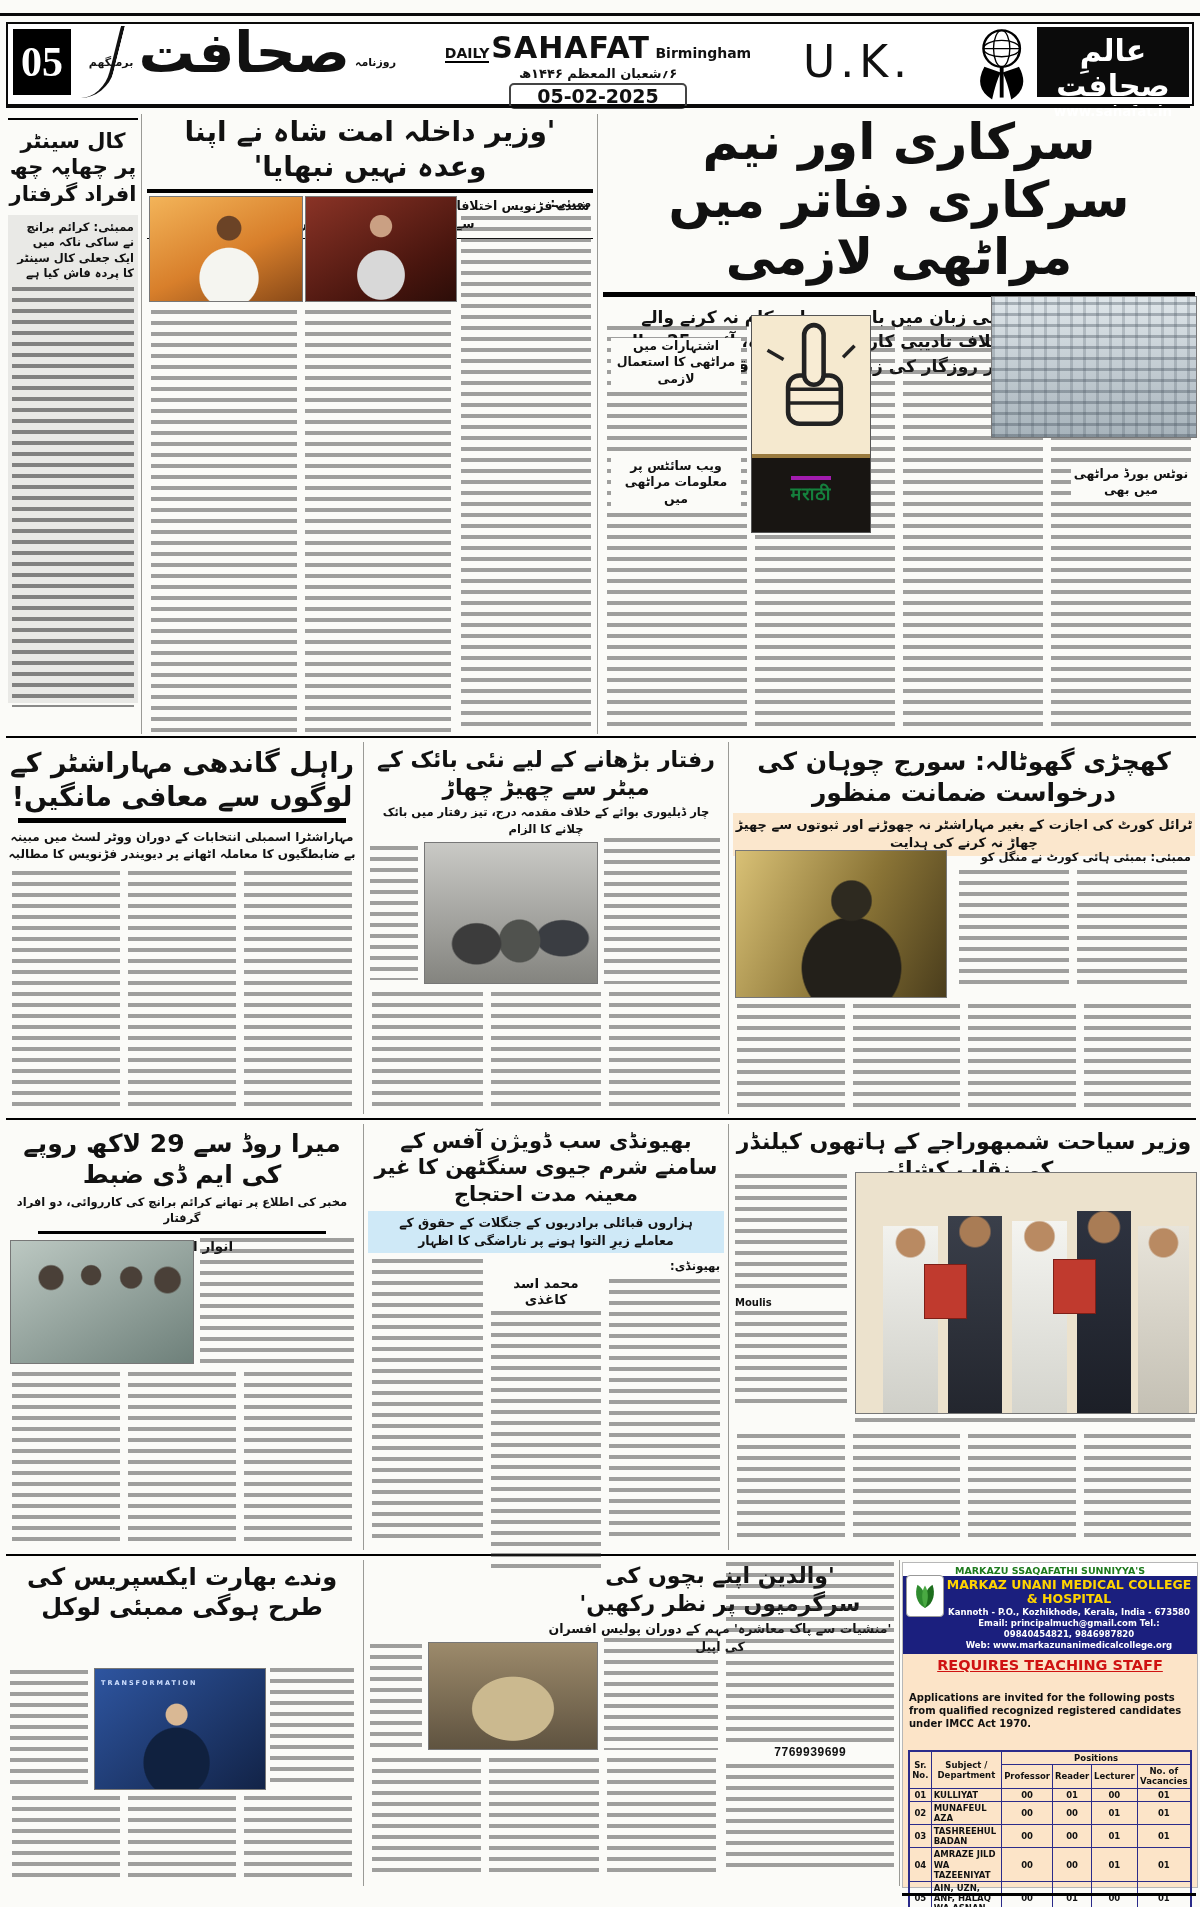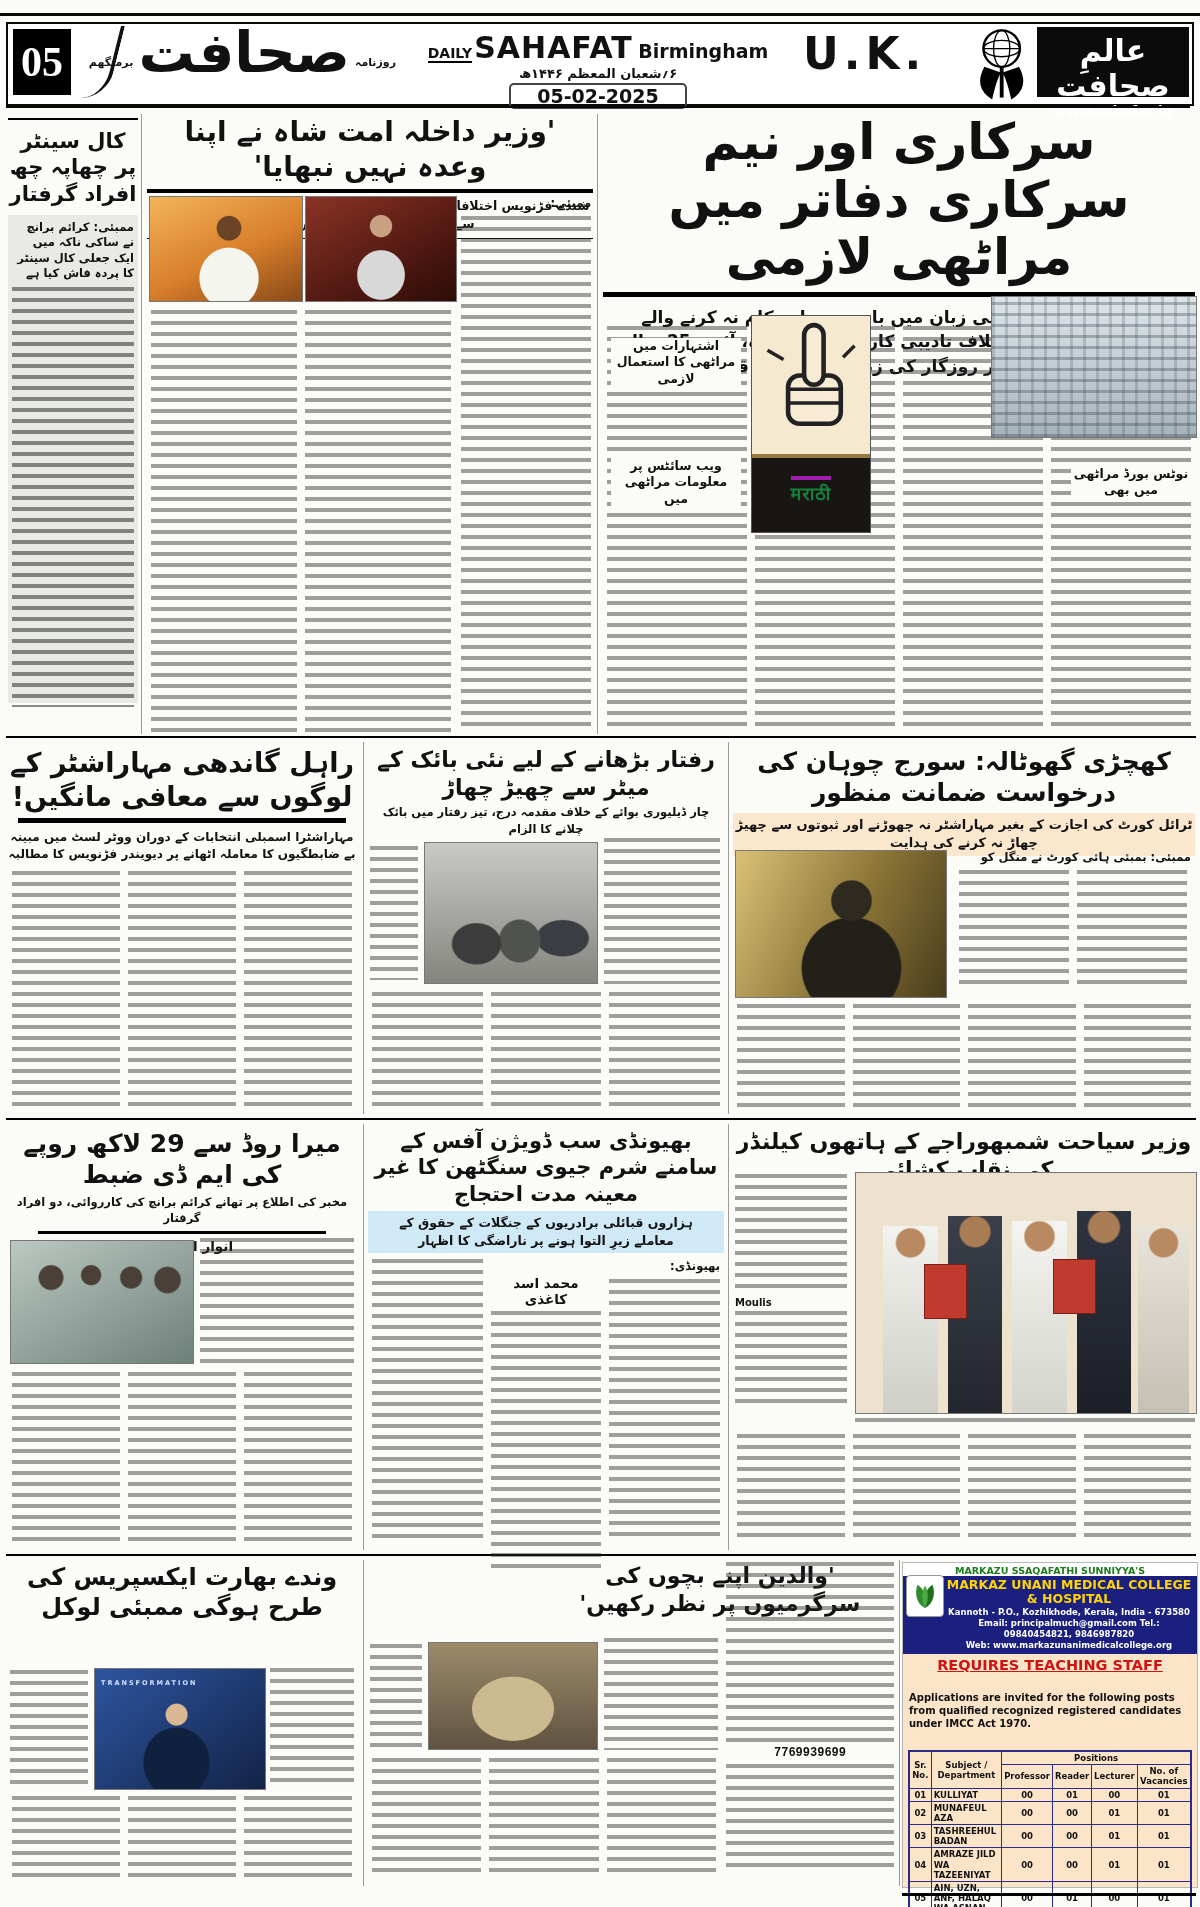--- a/index.html
+++ b/index.html
@@ -21,24 +21,24 @@
   .pgnum{position:absolute;left:5px;top:5px;width:58px;height:66px;background:#000;color:#fff;
          display:flex;align-items:center;justify-content:center;font:700 42px "Liberation Serif",serif;}
   .swoosh{position:absolute;left:78px;top:2px;width:26px;height:72px;border-right:4px solid #111;border-radius:0 0 26px 0;transform:skewX(-14deg);}
   .masthead{position:absolute;left:108px;top:-4px;width:280px;direction:rtl;white-space:nowrap;}
   .masthead .big{font-weight:900;font-size:56px;letter-spacing:-2px;}
   .masthead .tiny{font-size:11px;font-weight:700;vertical-align:super;}
   .hdr-center{position:absolute;left:395px;top:6px;width:390px;text-align:center;}
   .brand{font-weight:900;}
   .brand .daily{font-size:14px;border-bottom:2px solid #000;margin-right:2px;}
   .brand .name{font-size:30px;letter-spacing:1px;}
-  .brand .city{font-size:19px;text-align:right;}
+  .brand .city{font-size:14px;text-align:right;}
   .hijri{font-size:13px;font-weight:700;margin-top:1px;}
   .datebox{display:inline-block;margin-top:2px;border:2px solid #444;border-radius:5px;padding:0 26px;font-size:19px;font-weight:800;}
-  .uk{position:absolute;left:795px;top:4px;font-size:44px;font-weight:700;letter-spacing:5px;}
+  .uk{position:absolute;left:795px;top:12px;font-size:44px;font-weight:400;letter-spacing:5px;}
   .globe{position:absolute;left:938px;top:0;width:96px;height:78px;}
   .wpanel{position:absolute;right:3px;top:3px;width:152px;height:70px;background:#0b0b0b;color:#fff;text-align:center;}
   .wpanel .ar{font-size:30px;font-weight:900;direction:rtl;margin-top:6px;}
   .wpanel .url{font-size:13.5px;font-weight:800;}
   .hdr-rule{position:absolute;left:6px;top:106px;width:1184px;height:2px;background:#0a0a0a;}
   
   .art{position:absolute;direction:rtl;}
   .hl{font-weight:900;text-align:center;line-height:1.25;}
   .hl.u{border-bottom:4px solid #000;padding-bottom:5px;}
   .sub{font-weight:700;text-align:center;line-height:1.45;}
@@ -311,20 +311,21 @@
     <div class="abs greek" style="left:262px;top:106px;width:84px;height:120px;"></div>
     <div class="abs cols" style="left:0;top:234px;width:348px;height:86px;">
       <div class="c greek"></div>
       <div class="c greek"></div>
       <div class="c greek"></div>
     </div>
   </div>
 
   <div class="art" style="left:368px;top:1562px;width:528px;height:326px;">
     <div class="hl" style="font-size:22px;width:352px;">'والدین اپنے بچوں کی سرگرمیوں پر نظر رکھیں'</div>
+    <div class="sub" style="font-size:12.5px;width:352px;padding-top:3px;">'منشیات سے پاک معاشرہ' مہم کے دوران پولیس افسران کی اپیل</div>
     <div class="photo" style="left:60px;top:80px;width:168px;height:106px;background:
          radial-gradient(ellipse at 50% 62%,#cbb98f 0 34%,transparent 35%),
          linear-gradient(#9c8a6b,#5f5340);"></div>
     <div class="abs greek" style="left:2px;top:82px;width:52px;height:104px;"></div>
     <div class="abs greek" style="left:236px;top:76px;width:114px;height:112px;"></div>
     <div class="abs cols" style="left:0;top:196px;width:352px;height:120px;">
       <div class="c greek"></div>
       <div class="c greek"></div>
       <div class="c greek"></div>
     </div>

